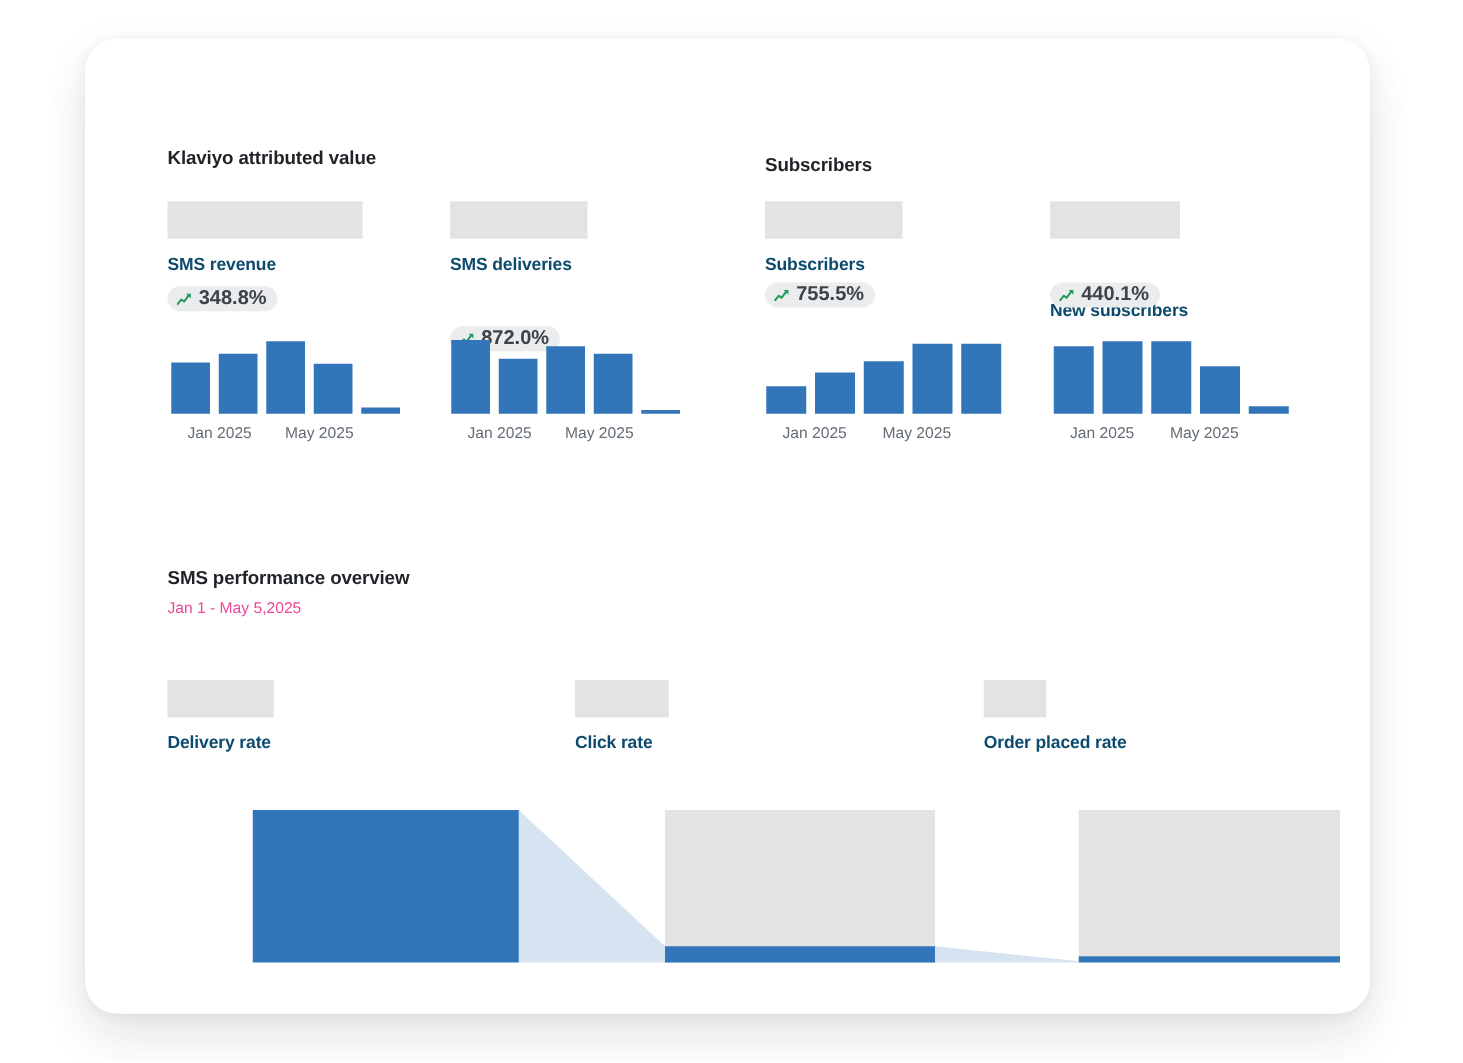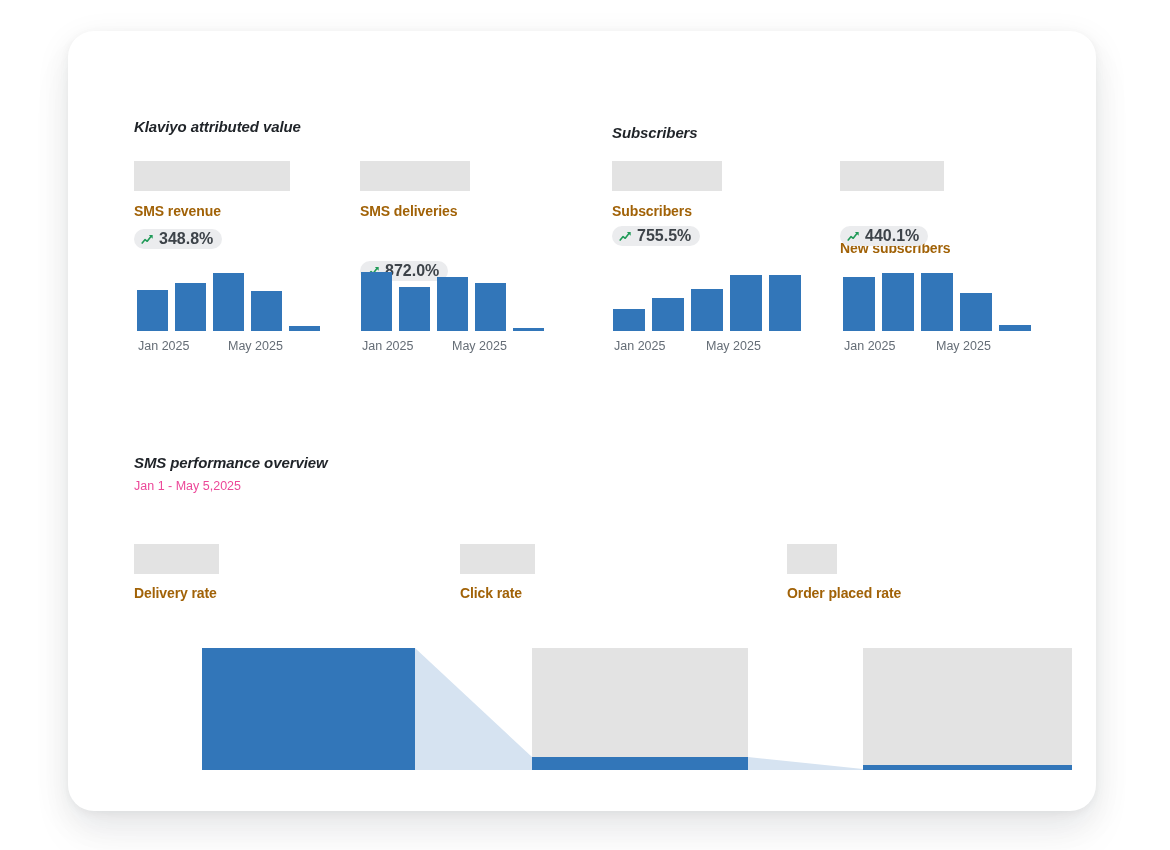--- a/index.html
+++ b/index.html
@@ -35,39 +35,38 @@
   }
 
   
   .section-title {
     position: absolute;
     font-size: 15px;
     font-weight: bold;
     color: #1f2328;
     letter-spacing: -0.1px;
     white-space: nowrap;
-    font-style: italic;
   }
   .section-sub {
     position: absolute;
     font-size: 12.5px;
     color: #ec4899;
     white-space: nowrap;
   }
 
   .ph {                     
     position: absolute;
     background: #e3e3e3;
   }
 
   .metric-label {
     position: absolute;
     font-size: 14px;
     font-weight: bold;
-    color: #a16207;
+    color: #0c4a6e;
     letter-spacing: -0.1px;
     white-space: nowrap;
   }
 
   
   .badge {
     position: absolute;
     height: 20px;
     display: inline-flex;
     align-items: center;
@@ -100,21 +99,21 @@
     bottom: 0;
     background: #3276b9;
   }
   .axis-lab {
     position: absolute;
     bottom: 0;
     font-size: 12.5px;
     color: #656d76;
     white-space: nowrap;
   }
-  .axis-lab.start { left: 4px; }
+  .axis-lab.start { left: 16px; }
   .axis-lab.end   { left: 50%; }
 
   
   .funnel {
     position: absolute;
     left: 134px;
     top: 617px;
     width: 870px;
     height: 124px;
   }

